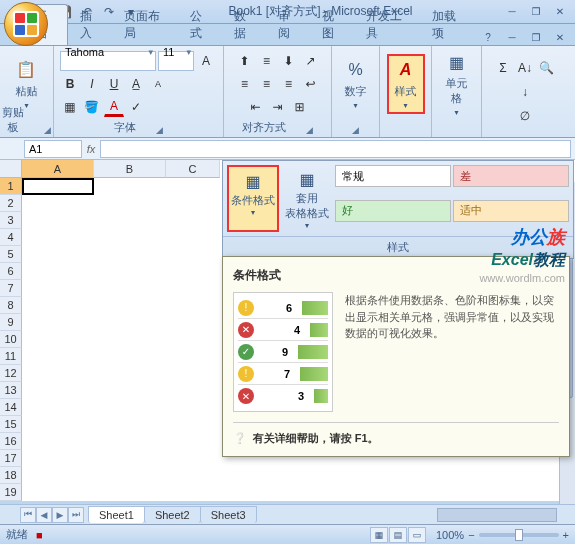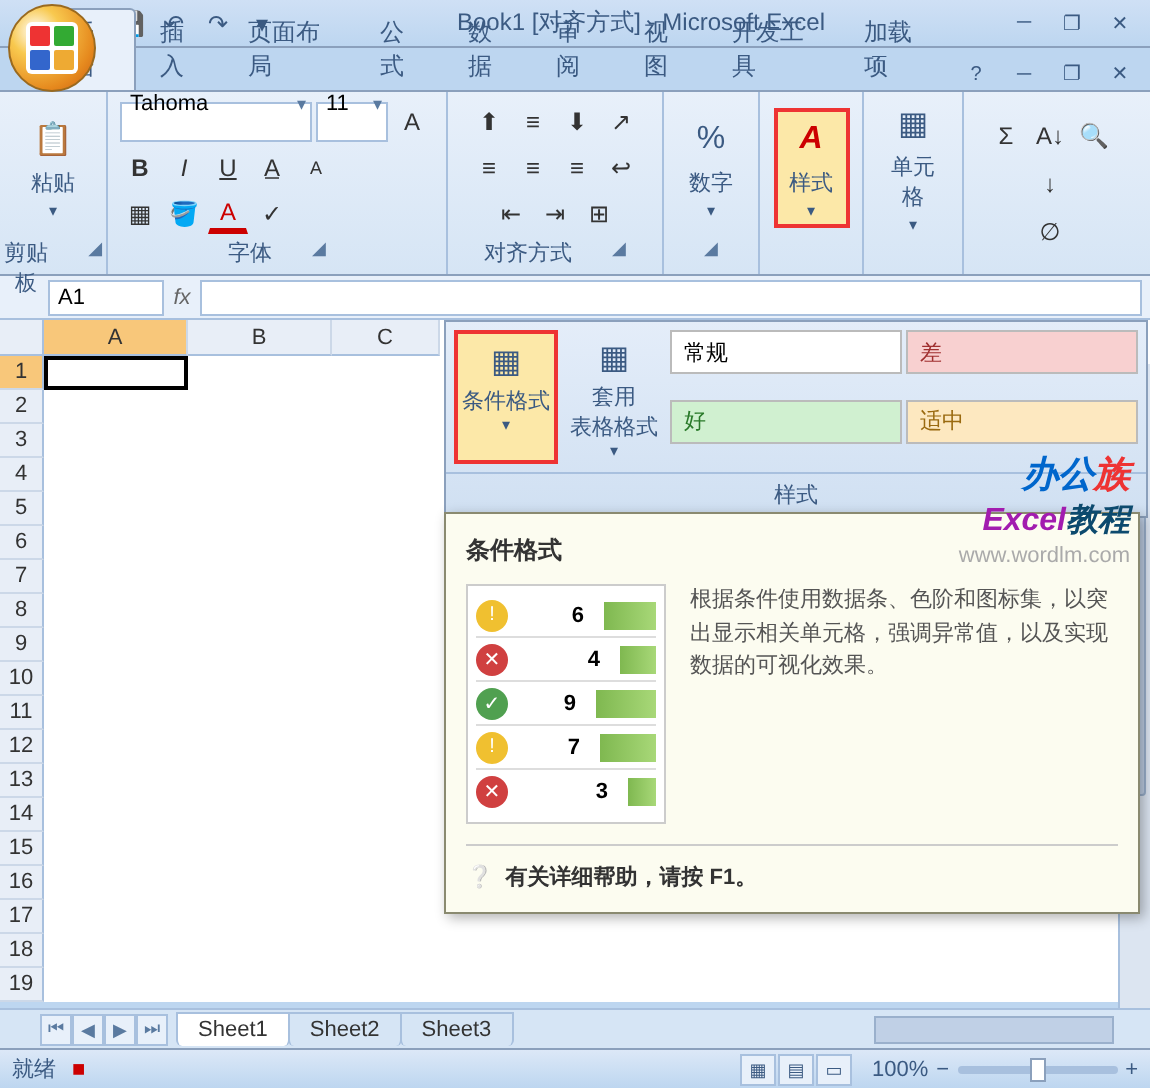--- a/index.html
+++ b/index.html
@@ -12,21 +12,21 @@
 .qat-btn{width:18px;height:18px;display:flex;align-items:center;justify-content:center;color:#3b5a82;font-size:12px}
 .title-text{flex:1;text-align:center;color:#3b5a82;font-size:12px}
 .win-controls{display:flex;gap:2px;margin-right:4px}
 .win-btn{width:22px;height:16px;display:flex;align-items:center;justify-content:center;color:#3b5a82;font-size:10px}
 .tabs{height:22px;display:flex;align-items:end;padding-left:24px;gap:2px;border-bottom:1px solid #8ba0bc}
 .tab{padding:3px 10px;color:#3b5a82;font-size:12px;border-radius:3px 3px 0 0;cursor:pointer}
 .tab.active{background:#e8f0fa;border:1px solid #8ba0bc;border-bottom:none}
 .ribbon{height:92px;background:linear-gradient(#e8f0fa,#d6e5f5);display:flex;border-bottom:1px solid #8ba0bc}
 .group{border-right:1px solid #a8c0de;display:flex;flex-direction:column;padding:2px}
 .group-body{flex:1;display:flex;align-items:center;justify-content:center;gap:2px;padding:0 4px}
-.group-label{height:16px;text-align:center;color:#3b5a82;font-size:11px;display:flex;align-items:flex-start;justify-content:center;gap:20px}
+.group-label{height:16px;text-align:center;color:#3b5a82;font-size:11px;display:flex;align-items:flex-end;justify-content:center;gap:20px}
 .dlg-launch{font-size:9px;color:#5a7aa0}
 .big-btn{display:flex;flex-direction:column;align-items:center;justify-content:center;gap:2px;padding:2px 4px;text-align:center;color:#3b5a82;font-size:11px;min-width:38px}
 .big-btn.highlighted{border:2px solid #e33;background:#fce8a8}
 .icon-box{width:24px;height:24px;display:flex;align-items:center;justify-content:center;font-size:16px}
 .font-row{display:flex;gap:2px;align-items:center}
 .font-select{height:20px;border:1px solid #a8c0de;background:#fff;font-size:11px;padding:0 14px 18px 4px;display:flex;align-items:center;position:relative}
 .font-select::after{content:"▾";position:absolute;right:2px;color:#5a7aa0;font-size:9px}
 .mini-btn{width:20px;height:20px;border:1px solid transparent;display:flex;align-items:center;justify-content:center;font-size:12px;color:#333}
 .namebox-row{height:22px;background:#e8f0fa;display:flex;align-items:center;border-bottom:1px solid #a8c0de}
 .namebox{width:58px;height:18px;background:#fff;border:1px solid #a8c0de;margin-left:24px;padding:0 4px;font-size:11px;display:flex;align-items:center}
@@ -342,21 +342,21 @@
       </div>
     <div class="tooltip-text">根据条件使用数据条、色阶和图标集，以突出显示相关单元格，强调异常值，以及实现数据的可视化效果。</div>
   </div>
   <div class="tooltip-foot">
       <span style="color:#3a7ac0">❔</span>
       <b>有关详细帮助，请按 F1。</b>
     </div>
 </div>
 
 <div class="watermark wm1"><span>办公</span><span style="color:#e33">族</span></div>
-<div class="watermark wm2"><span style="color:#a21caf">Excel</span><span>教程</span></div>
+<div class="watermark wm2"><span style="color:#0f766e">Excel</span><span>教程</span></div>
 <div class="watermark wm3">www.wordlm.com</div>
 
 <div class="sheet-tabs" style="position:absolute;bottom:20px;left:0;right:0">
   <div class="nav-btns">
     <div class="nav-btn">⏮</div>
     <div class="nav-btn">◀</div>
     <div class="nav-btn">▶</div>
     <div class="nav-btn">⏭</div>
   </div>
   <div class="sheet-tab">Sheet1</div>

